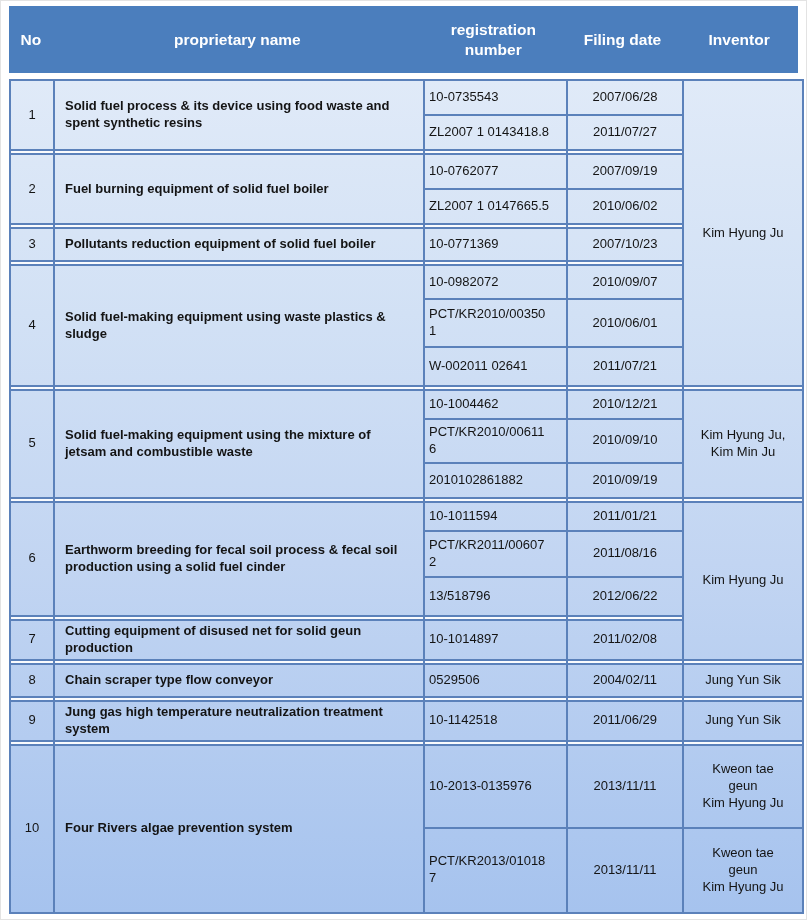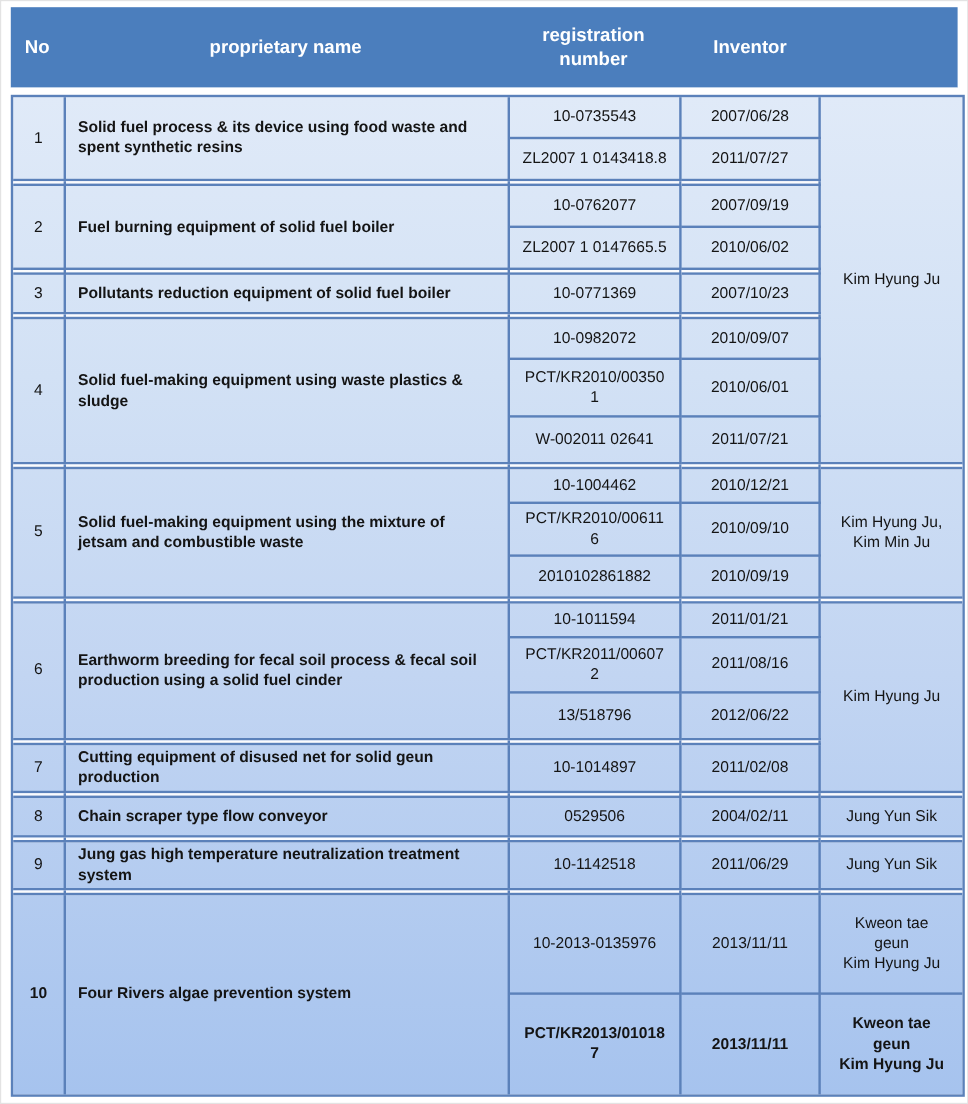--- a/index.html
+++ b/index.html
@@ -49,51 +49,54 @@
   td {
     border-right: 2px solid #5b81ba;
     border-bottom: 2px solid #5b81ba;
     vertical-align: middle;
     font-size: 13px;
     line-height: 1.3;
     overflow: hidden;
   }
   td.c-no   { text-align: center; }
   td.c-name { text-align: left; font-weight: bold; padding: 2px 8px 2px 10px; }
-  td.c-reg  { text-align: center; white-space: pre-line; padding: 4px 4px; }
+  td.c-reg  { text-align: left; white-space: pre-line; padding: 4px 4px; }
   td.c-date { text-align: center; }
   td.c-inv  { text-align: center; border-right: none; white-space: pre-line; padding: 2px 4px; }
 
   tr.gap td {
     height: 4px; padding: 0;
     background: #fafbfd;
     border-bottom: 2px solid #5b81ba;
   }
   tr.h29 td { height: 29px; } tr.h33 td { height: 33px; }
   tr.h34 td { height: 34px; } tr.h35 td { height: 35px; }
   tr.h36 td { height: 36px; } tr.h39 td { height: 39px; }
   tr.h40 td { height: 40px; } tr.h44 td { height: 39px; }
   tr.h46 td { height: 46px; } tr.h48 td { height: 48px; }
   tr.h83 td { height: 83px; }
-  tr.last td, td.bb0 { border-bottom: none; font-weight: bold; }
+  tr.last td, td.bb0 { border-bottom: none; }
 </style>
 </head>
 <body>
 
 <div class="page">
 
   <div class="thead">
     <div class="hc w-no">
         <span>No</span>
       </div>
     <div class="hc w-name">
         <span>proprietary name</span>
       </div>
     <div class="hc w-reg">
         <span>registration number</span>
+      </div>
+    <div class="hc w-date">
+        <span>Filing date</span>
       </div>
     <div class="hc w-inv">
         <span>Inventor</span>
       </div>
   </div>
 
   <div class="head-gap"></div>
 
   <table class="grid">
     <colgroup>

